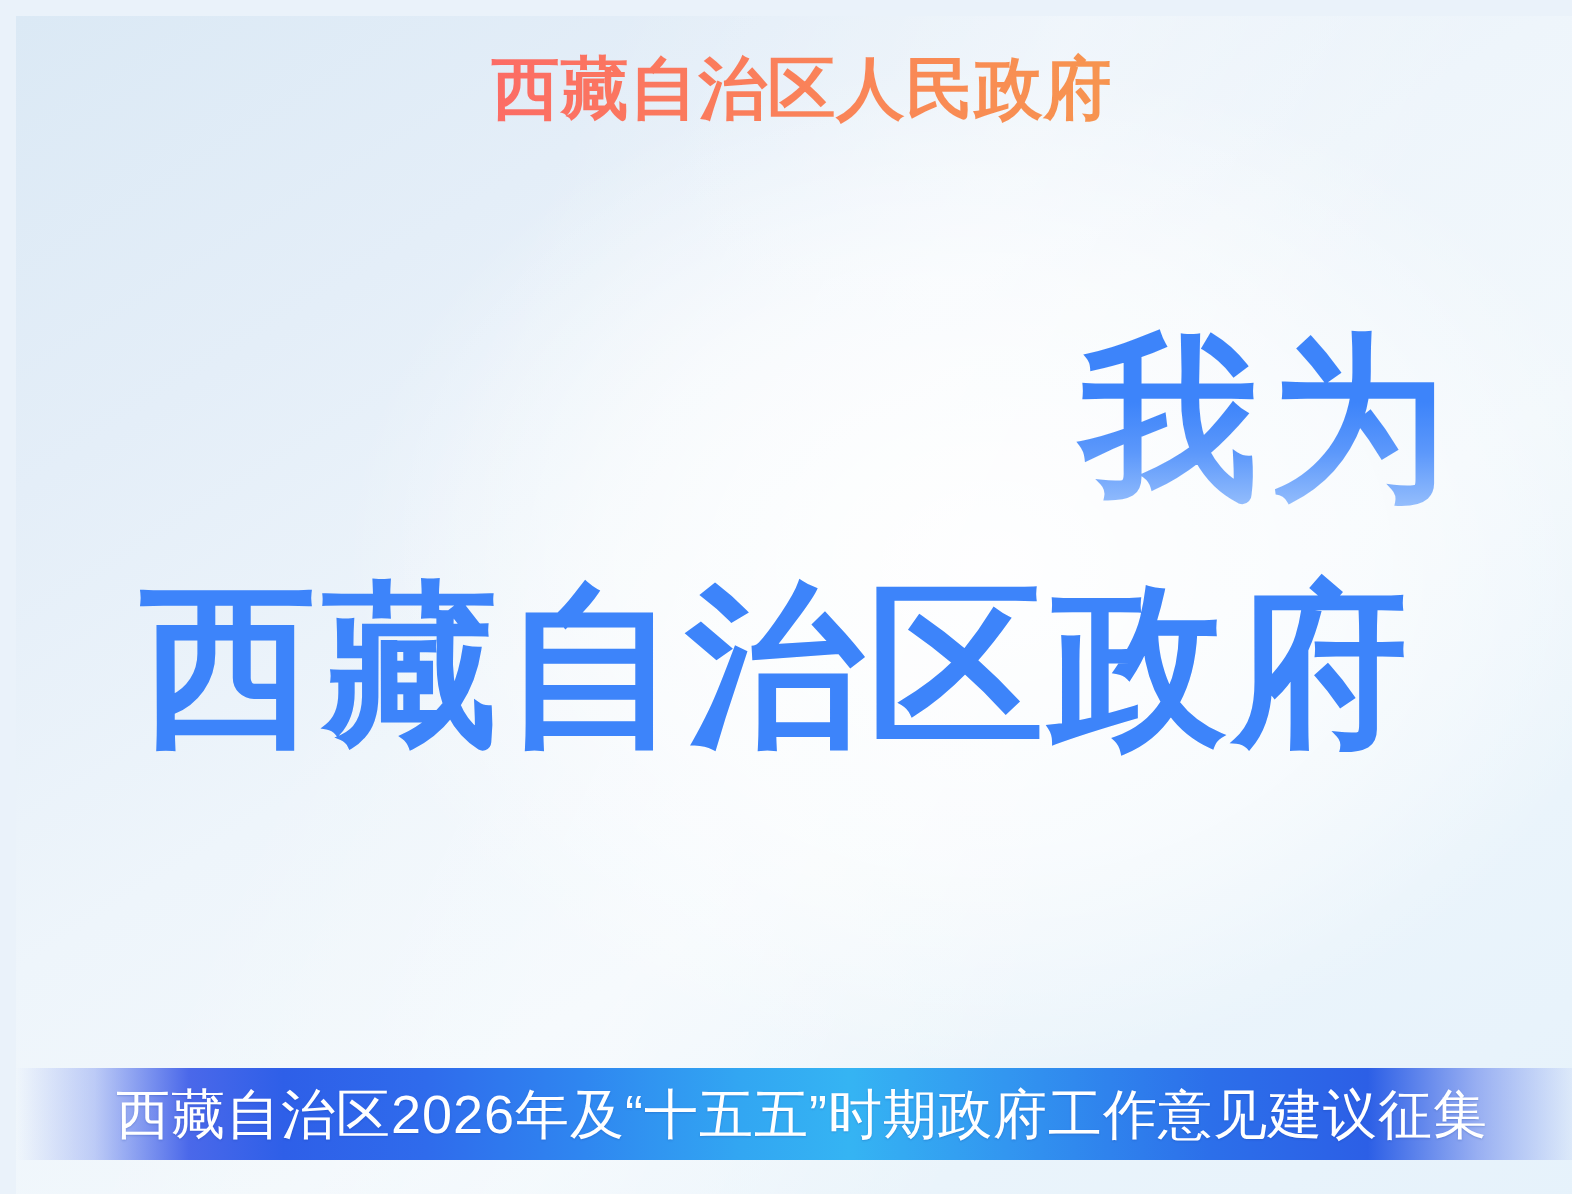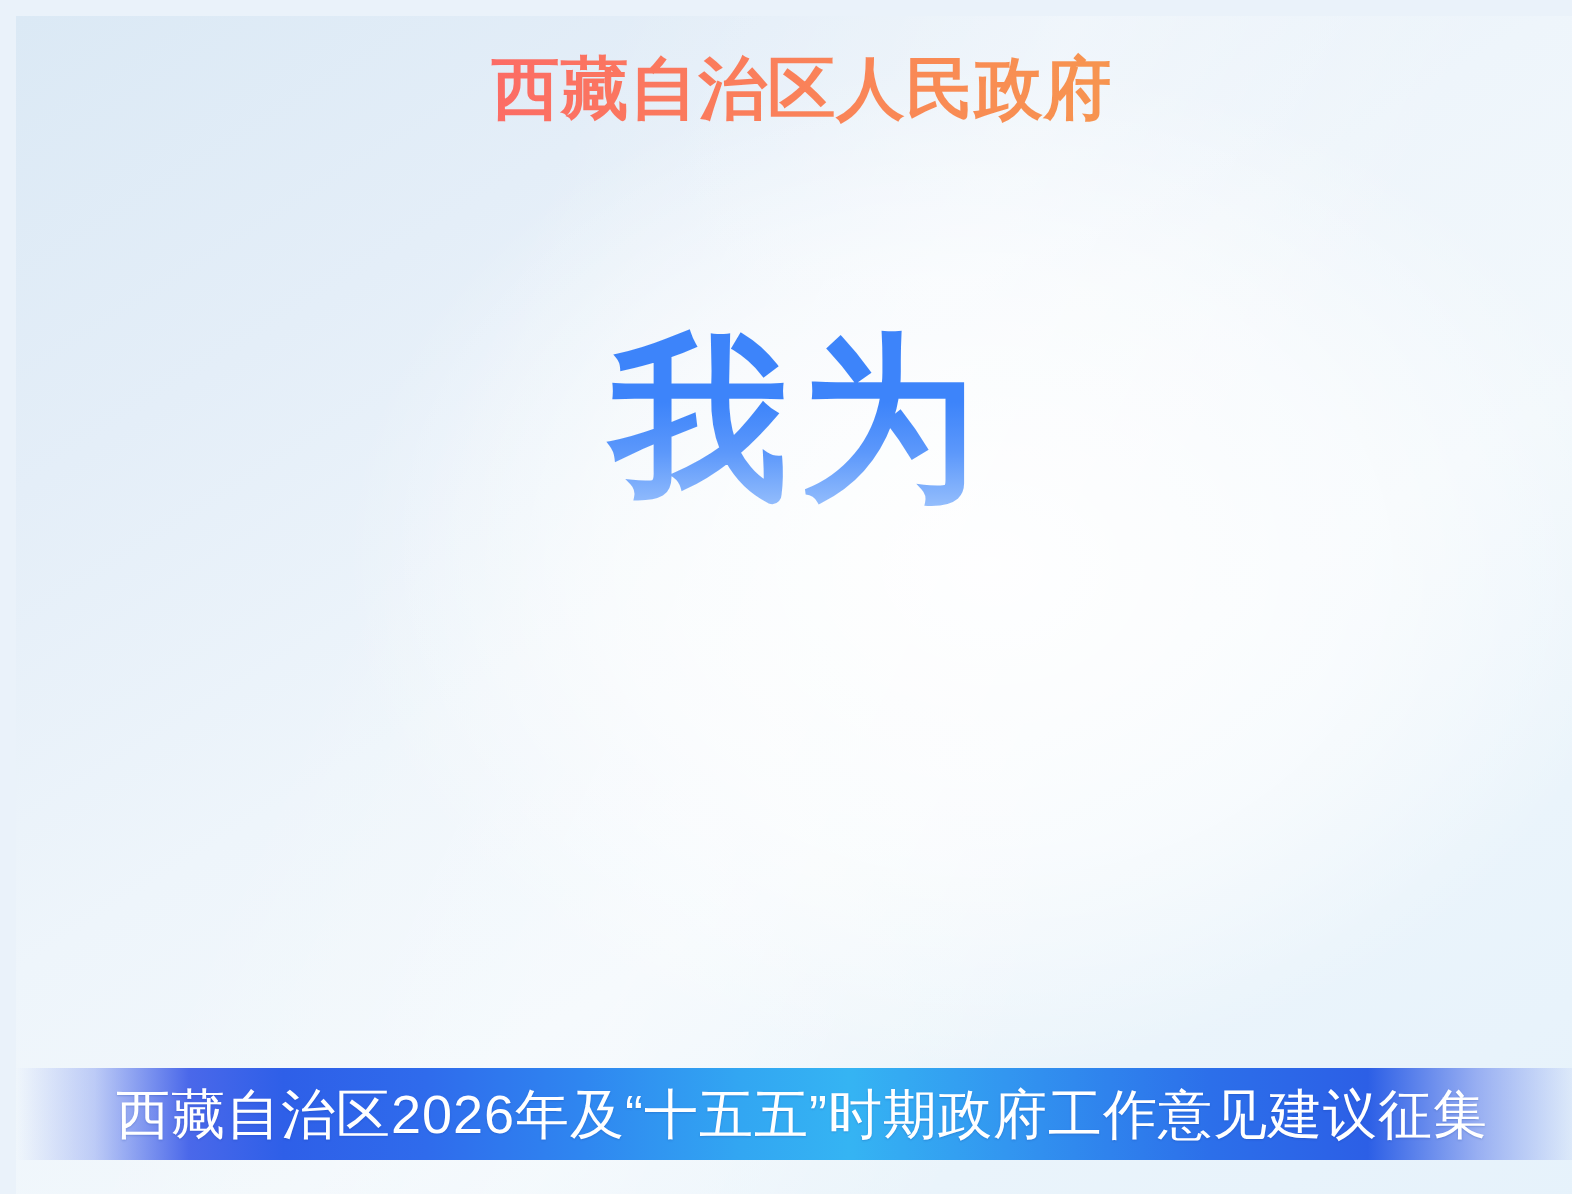--- a/index.html
+++ b/index.html
@@ -80,21 +80,21 @@
     font-weight:bold;
     line-height:1.0;
     white-space:nowrap;
     font-family:"Liberation Sans","DejaVu Sans",sans-serif;
   }
 
   
   #hl-line-1 {
     font-size:178px;
     letter-spacing:12px;
-    text-align:center;
+    text-align:right;
     margin-bottom:38px;
     background:linear-gradient(180deg,
         #3D84FA 0%,
         #3D84FA 42%,
         #5C98FB 66%,
         #8CB8FC 88%,
         #A9CBFD 100%);
     -webkit-background-clip:text;
     background-clip:text;
     color:transparent;
@@ -171,19 +171,20 @@
 <body>
 
 <div id="poster">
 
   <div id="sheen"></div>
 
   <div id="org-header">西藏自治区人民政府</div>
 
   <div id="headline">
     <div class="hl-line" id="hl-line-1">我为</div>
+    <div class="hl-line" id="hl-line-2" style="transform: scaleX(1);">西藏自治区政府</div>
   </div>
 
   <div id="ribbon">
     <span id="ribbon-text">西藏自治区2026年及“十五五”时期政府工作意见建议征集</span>
   </div>
 
 </div>
 
 </body></html>

